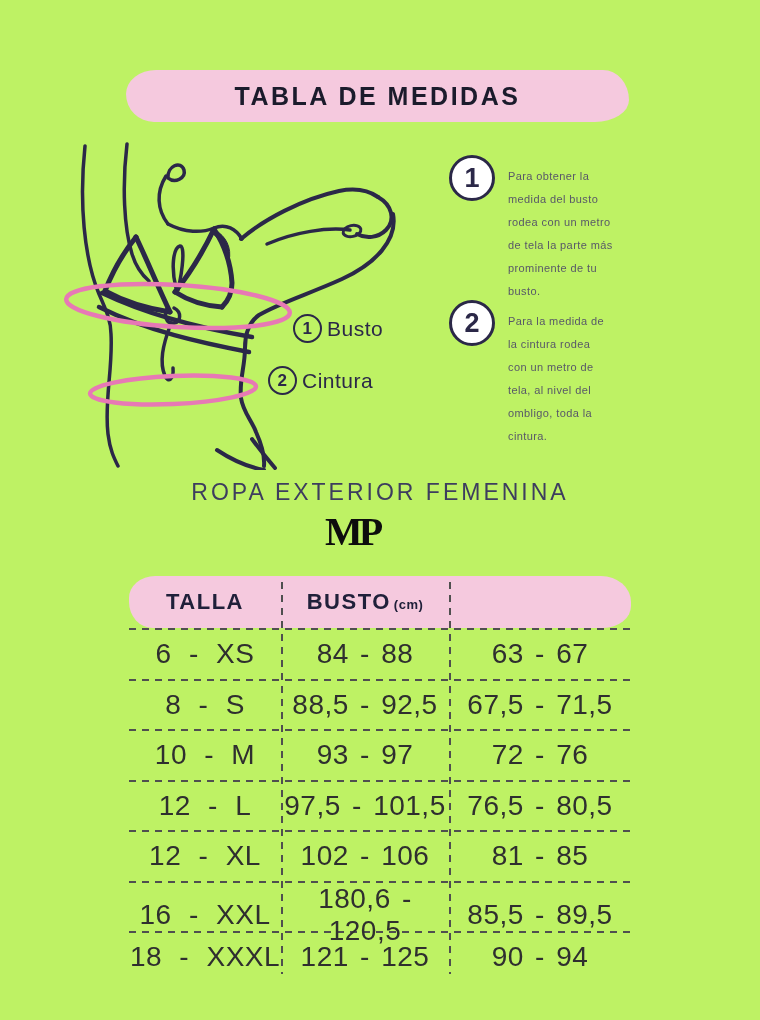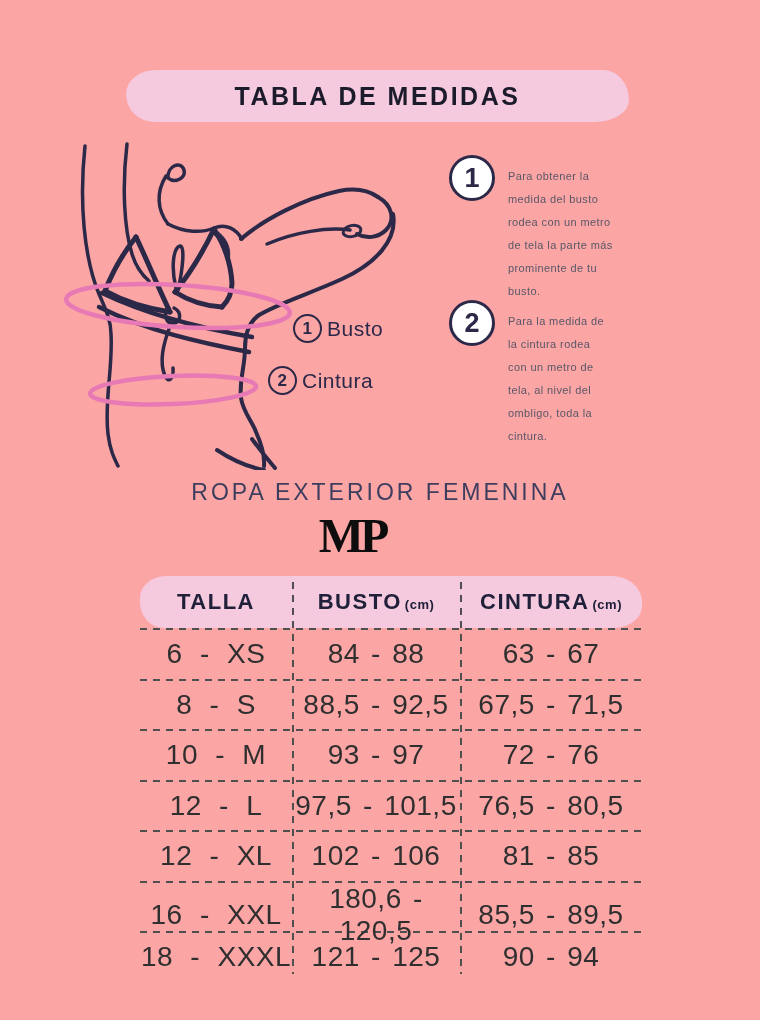--- a/index.html
+++ b/index.html
@@ -2,21 +2,21 @@
 <html><head>
 <meta charset="utf-8">
 <style>
   * { margin: 0; padding: 0; box-sizing: border-box; }
   html, body { background: #ffffff; }
   body {
     font-family: "Liberation Sans", "DejaVu Sans", sans-serif;
     width: 760px; height: 1020px; position: relative; overflow: hidden;
     color: #2e2e2e;
   }
-  .page { position: absolute; inset: 0; background: #fca5a5; }
+  .page { position: absolute; inset: 0; background: #bef264; }
 
   
   .title-banner {
     position: absolute; left: 126px; top: 70px; width: 503px; height: 52px;
     background: #f5c9de;
     border-radius: 30px 26px 34px 28px / 24px 30px 22px 28px;
     display: flex; align-items: center; justify-content: center;
   }
   .title-banner h1 {
     font-size: 25px; font-weight: 700; letter-spacing: 2.5px; color: #1b1b2c;
@@ -53,25 +53,25 @@
   }
 
   
   .section-heading {
     position: absolute; left: 0; top: 479px; width: 760px; text-align: center;
     font-size: 23px; font-weight: 400; letter-spacing: 3px; color: #3d3d5e;
   }
   .brand-logo {
     position: absolute; left: 0; top: 508px; width: 704px; text-align: center;
     font-family: "Liberation Serif", "DejaVu Serif", serif;
-    font-size: 48px; font-weight: 700; letter-spacing: -4px; color: #0d0d0d;
-  }
-
-  
-  .size-table { position: absolute; left: 140px; top: 576px; width: 502px; height: 402px; }
+    font-size: 40px; font-weight: 700; letter-spacing: -4px; color: #0d0d0d;
+  }
+
+  
+  .size-table { position: absolute; left: 129px; top: 576px; width: 502px; height: 402px; }
   .thead {
     position: relative; height: 52px; background: #f5c9de;
     border-radius: 26px 30px 28px 24px / 22px 26px 22px 26px;
     display: grid; grid-template-columns: 152px 168px 182px; align-items: center;
     z-index: 1;
   }
   .th { text-align: center; font-weight: 700; font-size: 22px; letter-spacing: 1.5px; color: #20203a; }
   .th .unit { font-size: 13px; letter-spacing: 0.5px; margin-left: 3px; }
   .hline {
     height: 2px; width: 502px;
@@ -183,21 +183,20 @@
   <div class="section-heading">ROPA EXTERIOR FEMENINA</div>
   <div class="brand-logo">MP</div>
 
   <div class="size-table">
     <div class="vline v1"></div>
     <div class="vline v2"></div>
 
     <div class="thead">
       <div class="th"><span>TALLA</span></div>
       <div class="th"><span>BUSTO</span><span class="unit">(cm)</span></div>
-      <div class="th"><span>CINTURA</span><span class="unit">(cm)</span></div>
     </div>
     <div class="hline"></div>
 
     <div class="trow">
       <div class="td talla">6 - XS</div>
       <div class="td">84 - 88</div>
       <div class="td">63 - 67</div>
     </div>
     <div class="hline"></div>
 

